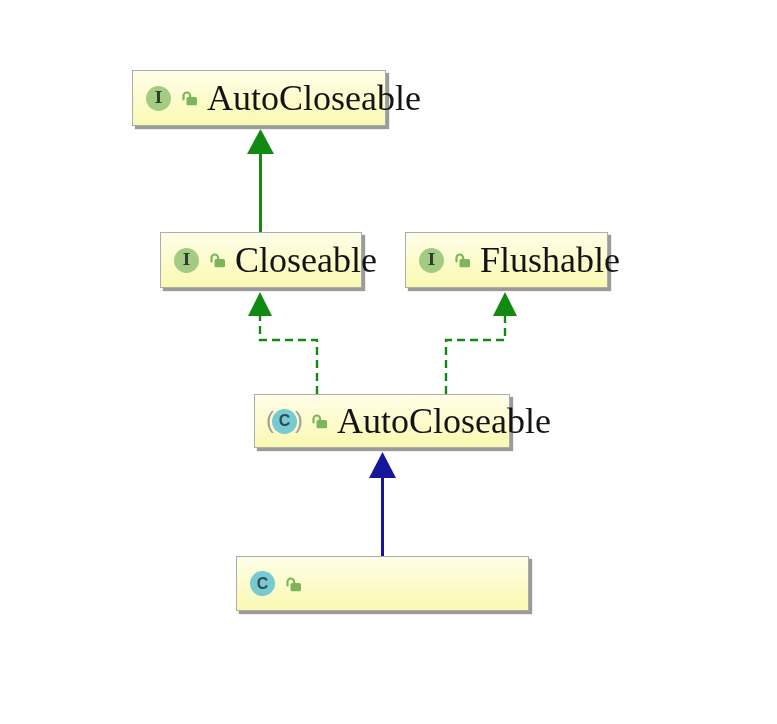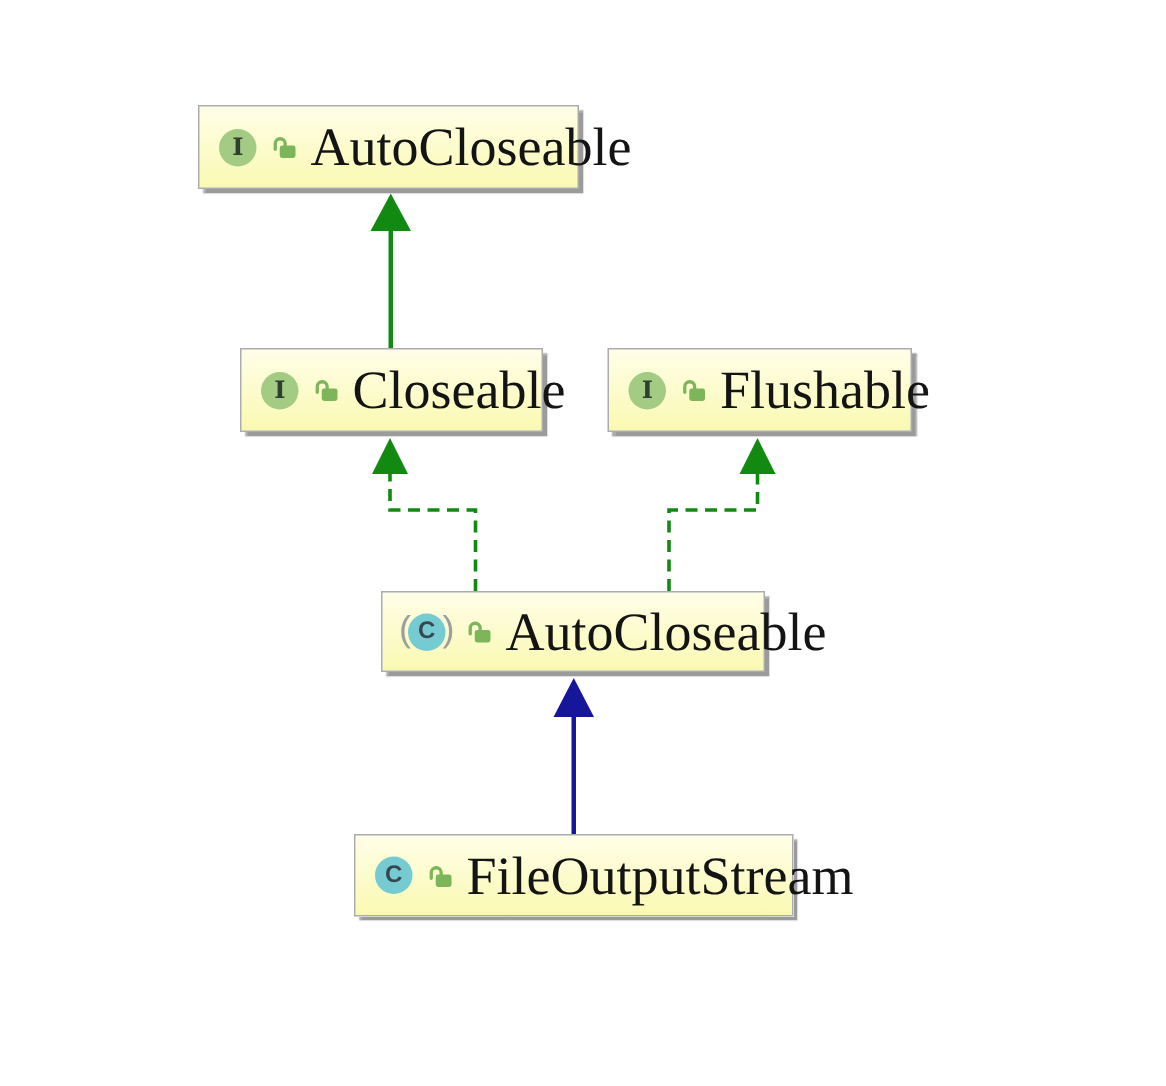--- a/index.html
+++ b/index.html
@@ -149,16 +149,15 @@
   <div class="node" style="left:236px;top:556px;width:293px;height:55px">
     <span class="icon-circle cls">
       <span class="glyph">C</span>
     </span>
     <span class="lock">
       <svg width="18" height="16" viewBox="0 0 18 16">
         <path d="M3.5 9.5 V5.8 a3.3 3.3 0 0 1 6.6 0 V7.2" style="fill:none;stroke:var(--lock-green);stroke-width:2.2;stroke-linecap:round"></path>
         <rect x="6.5" y="7" width="10.5" height="8.3" rx="1.6" style="fill:var(--lock-green)"></rect>
       </svg>
     </span>
-    <span class="label">FileOutputStream</span>
   </div>
 
 </div>
 
 </body></html>

